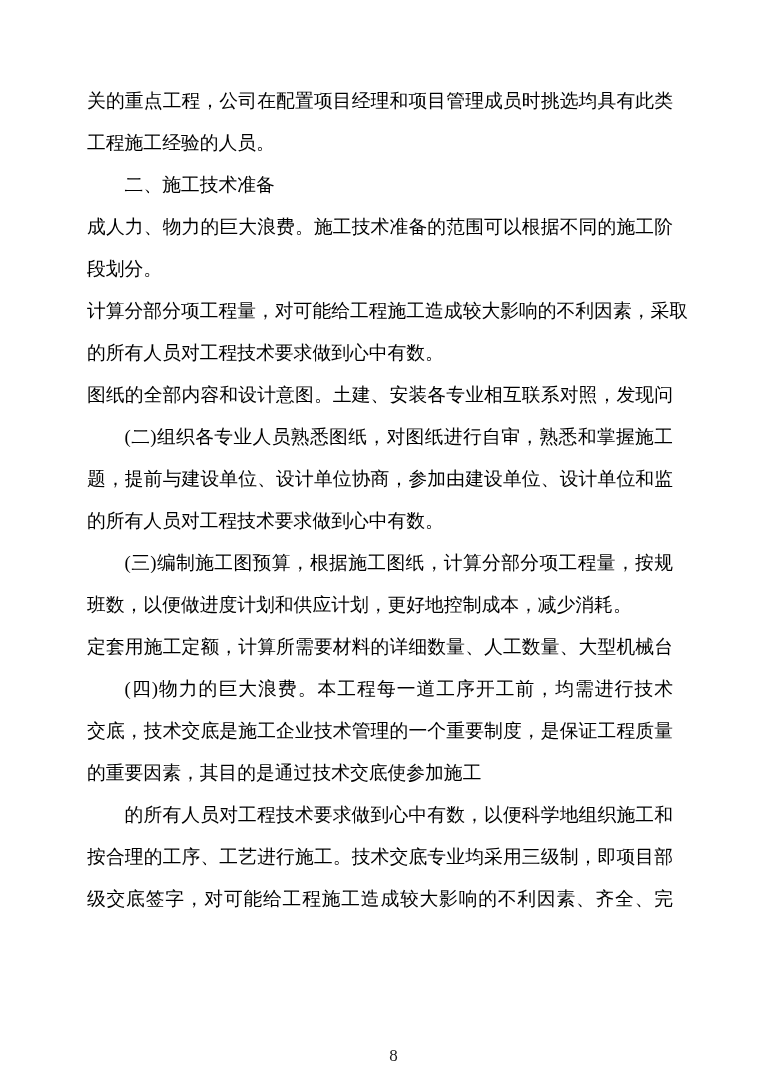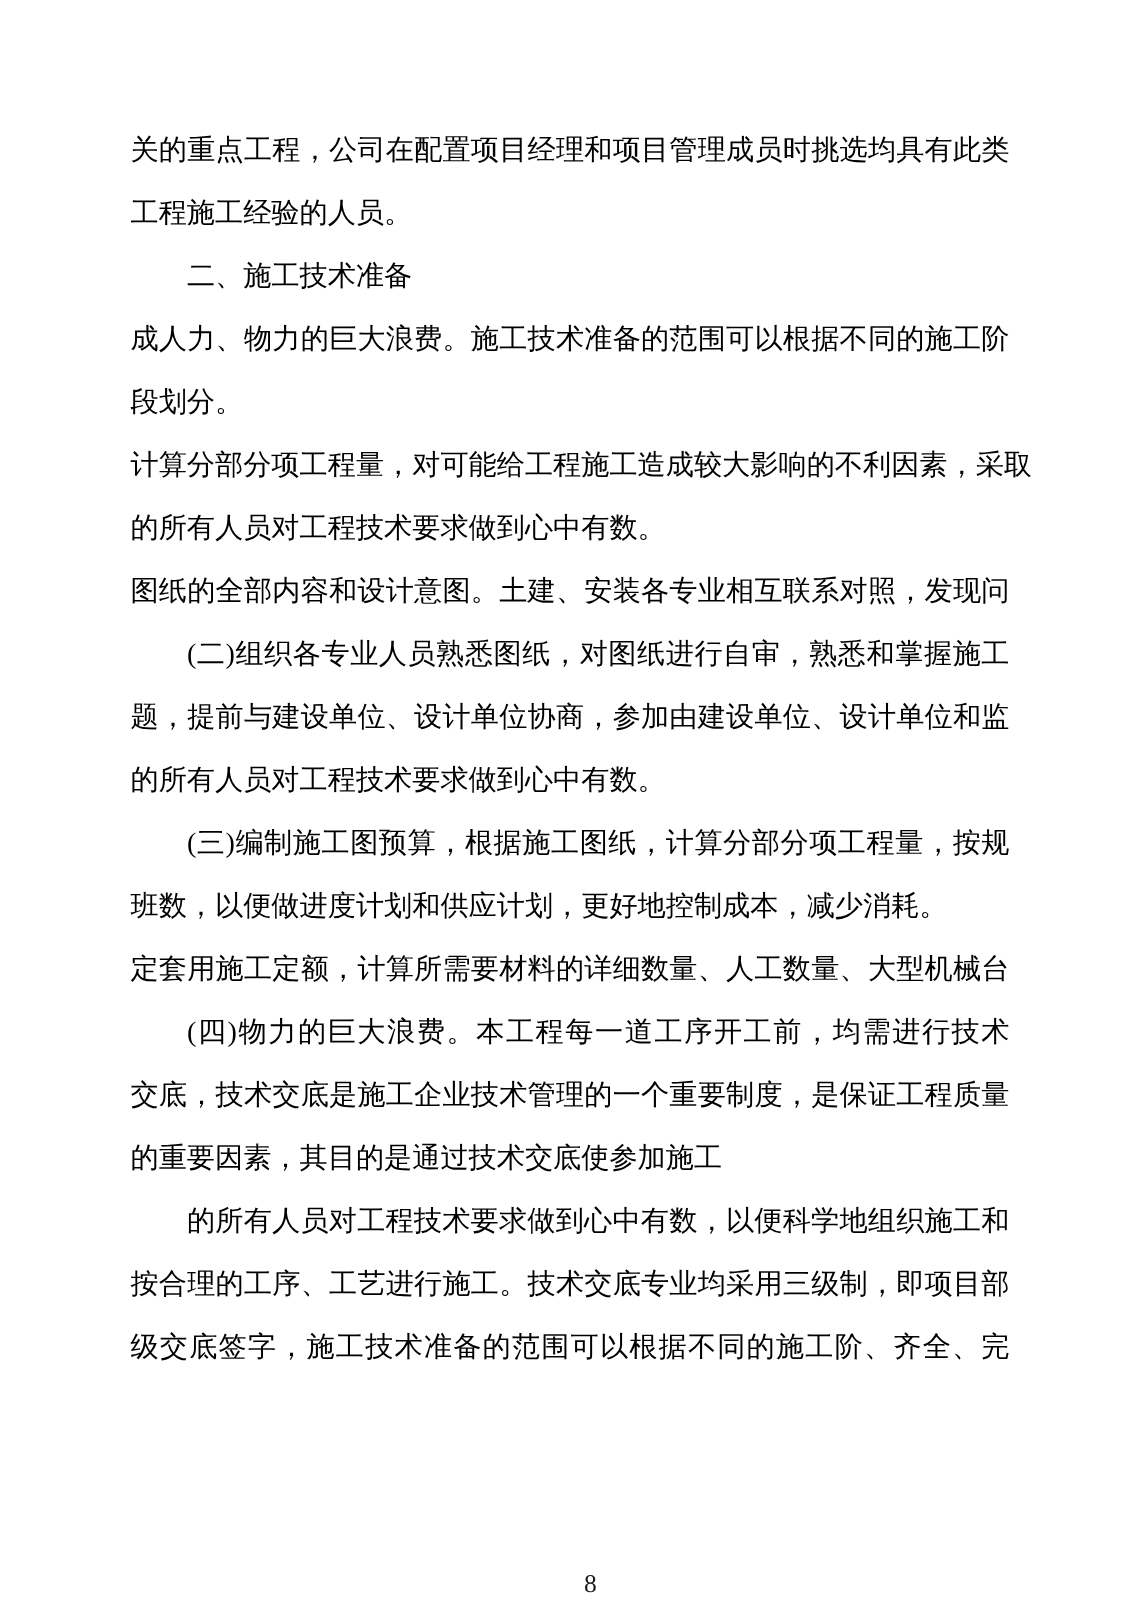--- a/index.html
+++ b/index.html
@@ -89,21 +89,21 @@
 
     <section class="para">
       <div class="line ind">(四)物力的巨大浪费。本工程每一道工序开工前，均需进行技术</div>
       <div class="line">交底，技术交底是施工企业技术管理的一个重要制度，是保证工程质量</div>
       <div class="line end">的重要因素，其目的是通过技术交底使参加施工</div>
     </section>
 
     <section class="para">
       <div class="line ind">的所有人员对工程技术要求做到心中有数，以便科学地组织施工和</div>
       <div class="line">按合理的工序、工艺进行施工。技术交底专业均采用三级制，即项目部</div>
-      <div class="line">级交底签字，施工技术准备的范围可以根据不同的施工阶、齐全、完</div>
+      <div class="line">级交底签字，对可能给工程施工造成较大影响的不利因素、齐全、完</div>
     </section>
 
   </main>
 
   <footer class="page-footer">
     <span class="pagenum">8</span>
   </footer>
 </div>
 
 </body></html>

